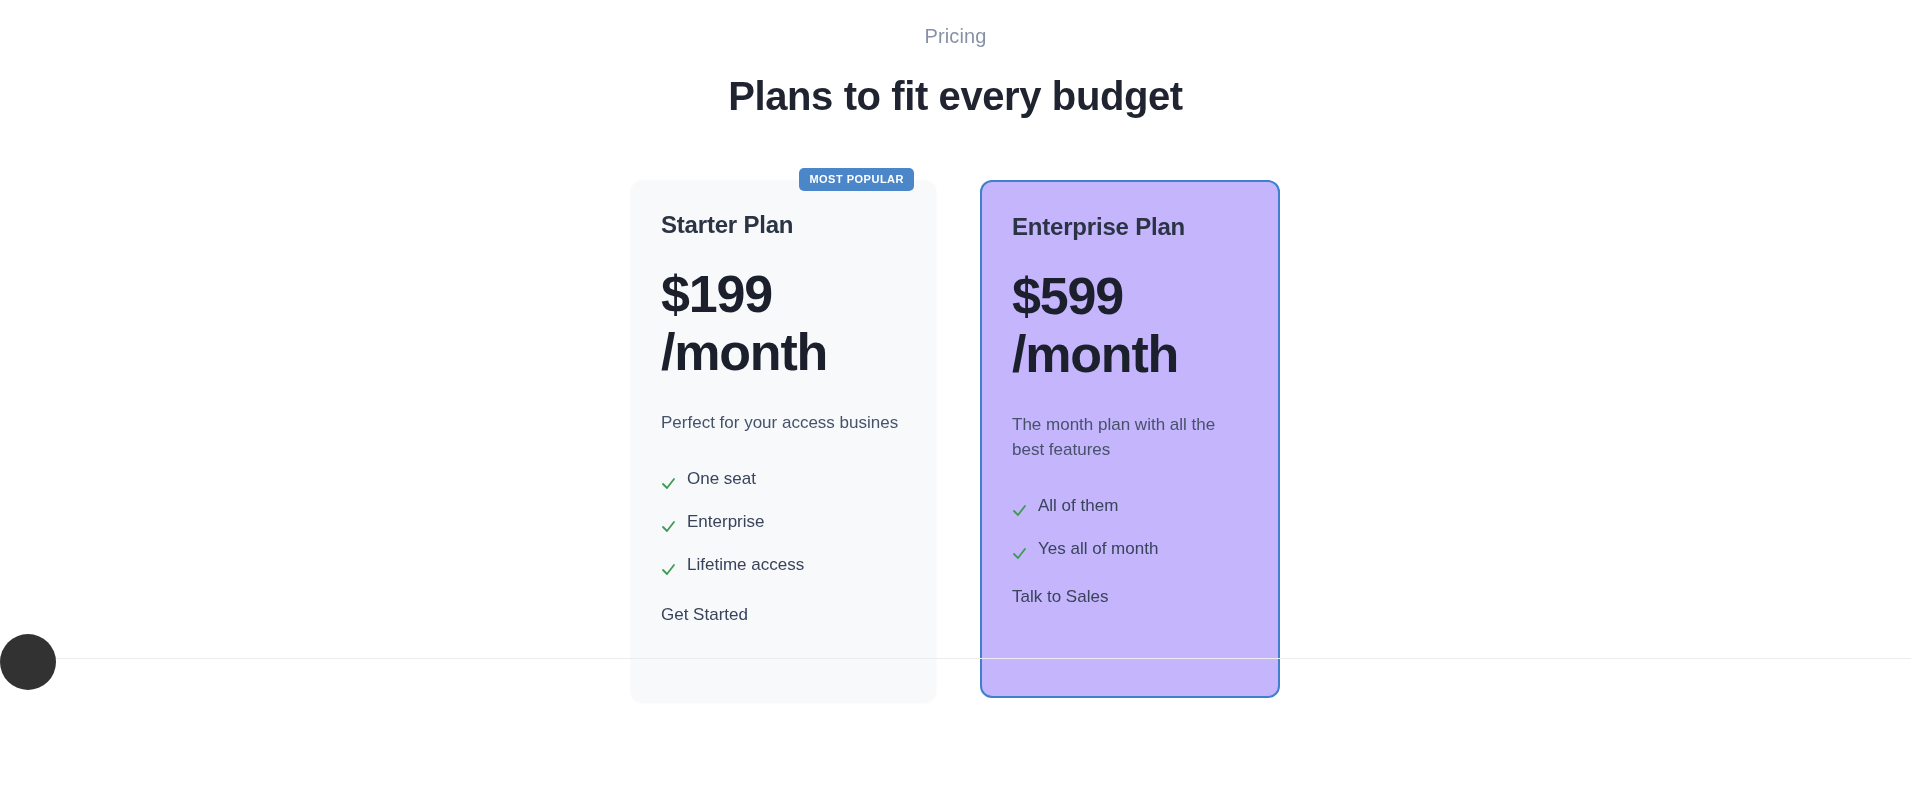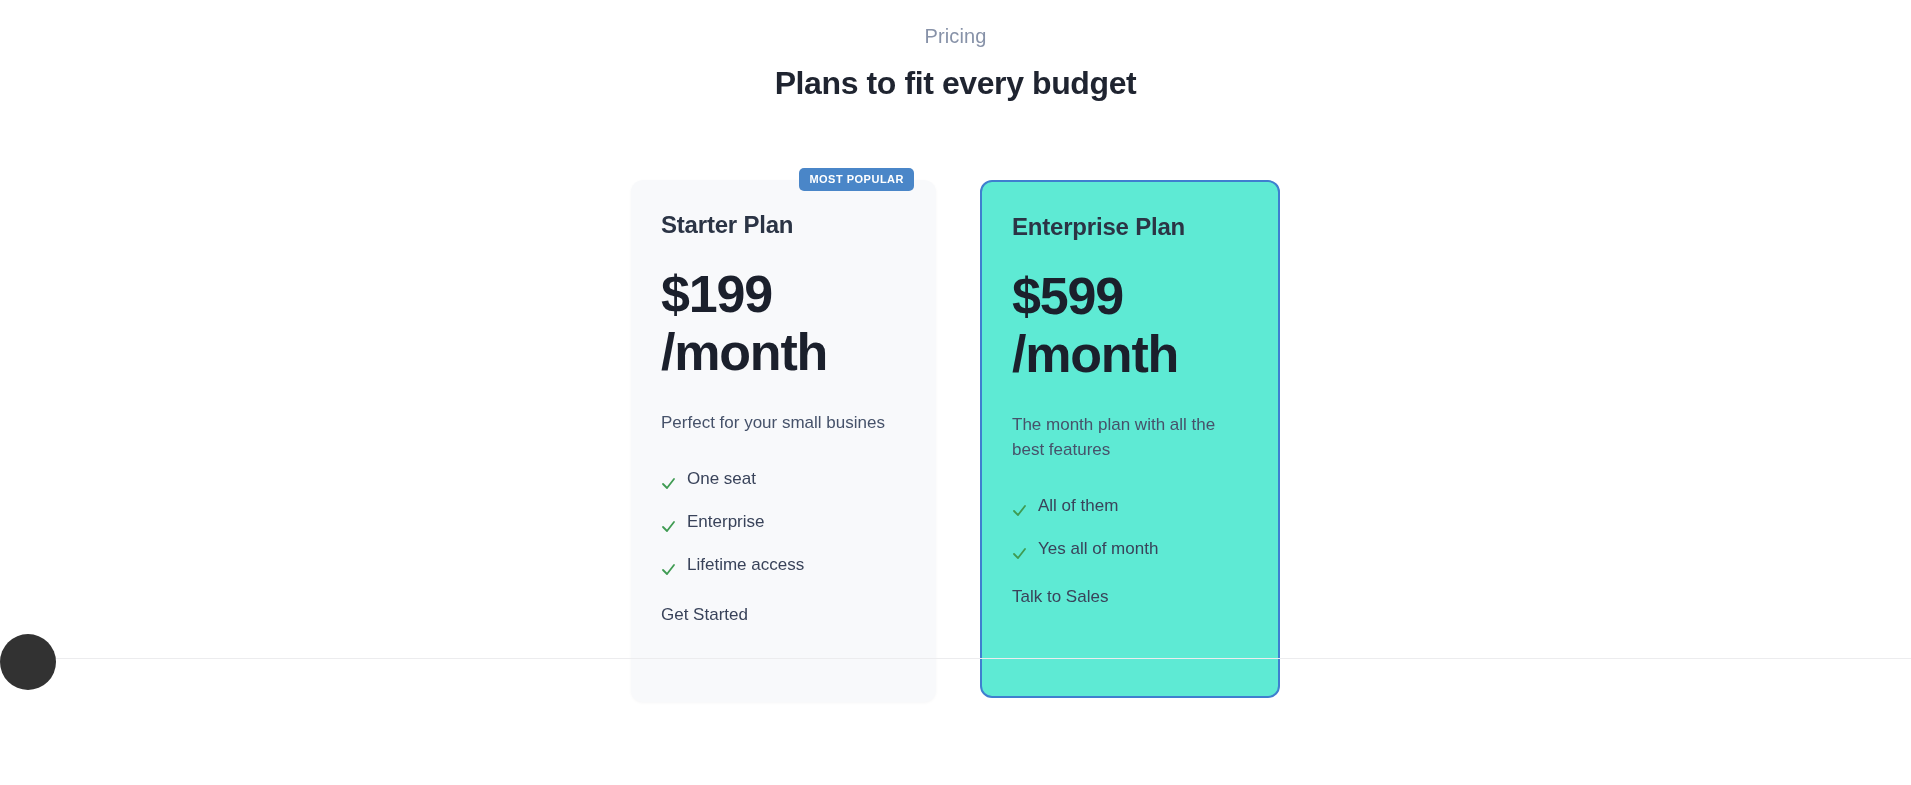--- a/index.html
+++ b/index.html
@@ -28,22 +28,22 @@
 
   .eyebrow {
     font-size: 20px;
     color: #8792a8;
     font-weight: 400;
     letter-spacing: 0.1px;
     line-height: 1.4;
   }
 
   .headline {
-    margin-top: 14px;
-    font-size: 32px;
+    margin-top: 22px;
+    font-size: 40px;
     font-weight: 700;
     color: #1f2430;
     letter-spacing: -0.4px;
     line-height: 1.2;
   }
 
   
   .cards {
     position: absolute;
     top: 180px;
@@ -66,21 +66,21 @@
     min-height: 522px;
     background: #f8f9fb;
     padding: 30px 30px 28px 30px;
     box-shadow: 0 1px 3px rgba(16,24,40,0.04);
   }
 
   
   .card-enterprise {
     width: 300px;
     min-height: 518px;
-    background: #5eead4;
+    background: #c4b5fd;
     border: 2px solid #3f7fcf;
     padding: 30px 30px 28px 30px;
   }
 
   .badge {
     position: absolute;
     top: -12px;
     right: 22px;
     background: #4a86c8;
     color: #ffffff;
@@ -202,21 +202,21 @@
     <div class="card card-starter">
       <div class="badge">MOST POPULAR</div>
 
       <div class="plan-name">Starter Plan</div>
 
       <div class="price">
         <span>$199</span>
         <span class="per">/month</span>
       </div>
 
-      <div class="blurb">Perfect for your small busines</div>
+      <div class="blurb">Perfect for your access busines</div>
 
       <ul class="features">
         <li class="feature">
           <span class="check-icon">
             <svg width="15" height="15" viewBox="0 0 15 15">
                 <path d="M2 8 L6 12 L13 3" stroke="#3f9b52" stroke-width="1.8" fill="none" stroke-linecap="round" stroke-linejoin="round"></path>
               </svg>
           </span>
           <span class="feature-label">One seat</span>
         </li>

